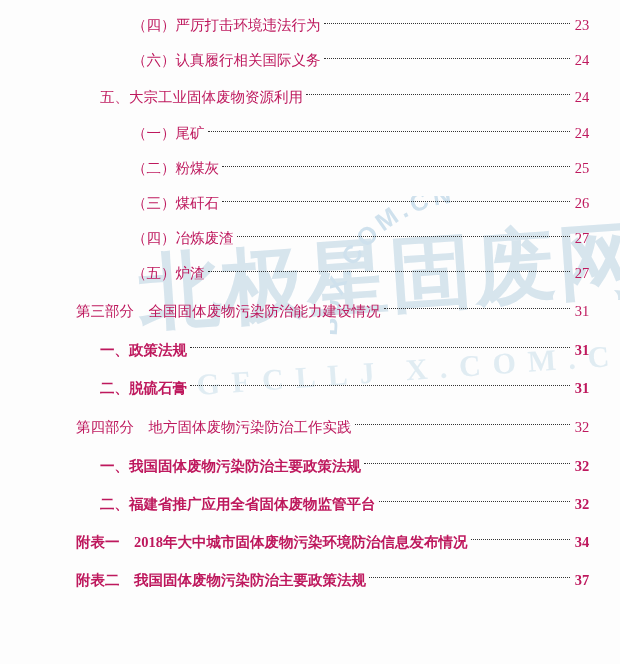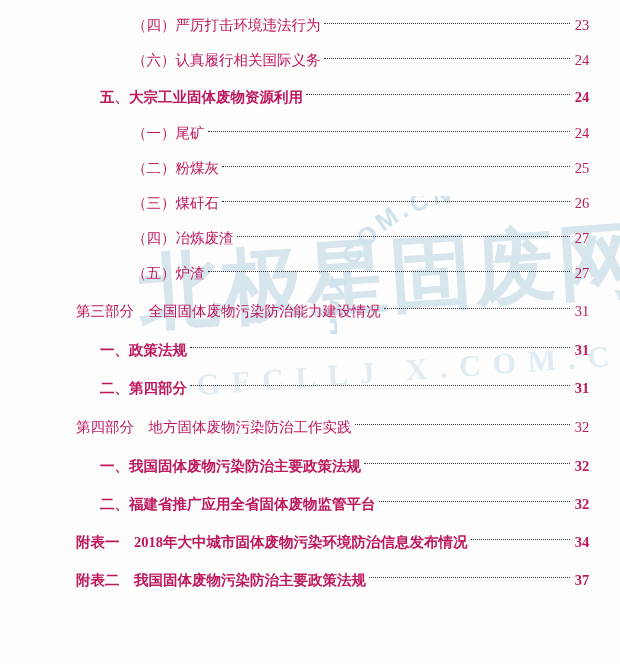--- a/index.html
+++ b/index.html
@@ -98,21 +98,21 @@
   }
   .lvl-sub {
     padding-left: 104px;
     height: 35px;
     align-items: center;
   }
   .lvl-sec {
     padding-left: 72px;
     height: 38px;
     align-items: center;
-    font-weight: bold;
+    font-weight: normal;
   }
   .lvl-part {
     padding-left: 48px;
     height: 40px;
     align-items: center;
     font-weight: normal;
   }
   .lvl-part2 {
     padding-left: 72px;
     height: 38px;
@@ -202,21 +202,21 @@
       <span class="page-num">31</span>
     </div>
 
     <div class="row lvl-part2">
       <span class="label">一、政策法规</span>
       <span class="dots"></span>
       <span class="page-num">31</span>
     </div>
 
     <div class="row lvl-part2">
-      <span class="label">二、第四部分</span>
+      <span class="label">二、脱硫石膏</span>
       <span class="dots"></span>
       <span class="page-num">31</span>
     </div>
 
     <div class="row lvl-part">
       <span class="label">第四部分　地方固体废物污染防治工作实践</span>
       <span class="dots"></span>
       <span class="page-num">32</span>
     </div>
 

